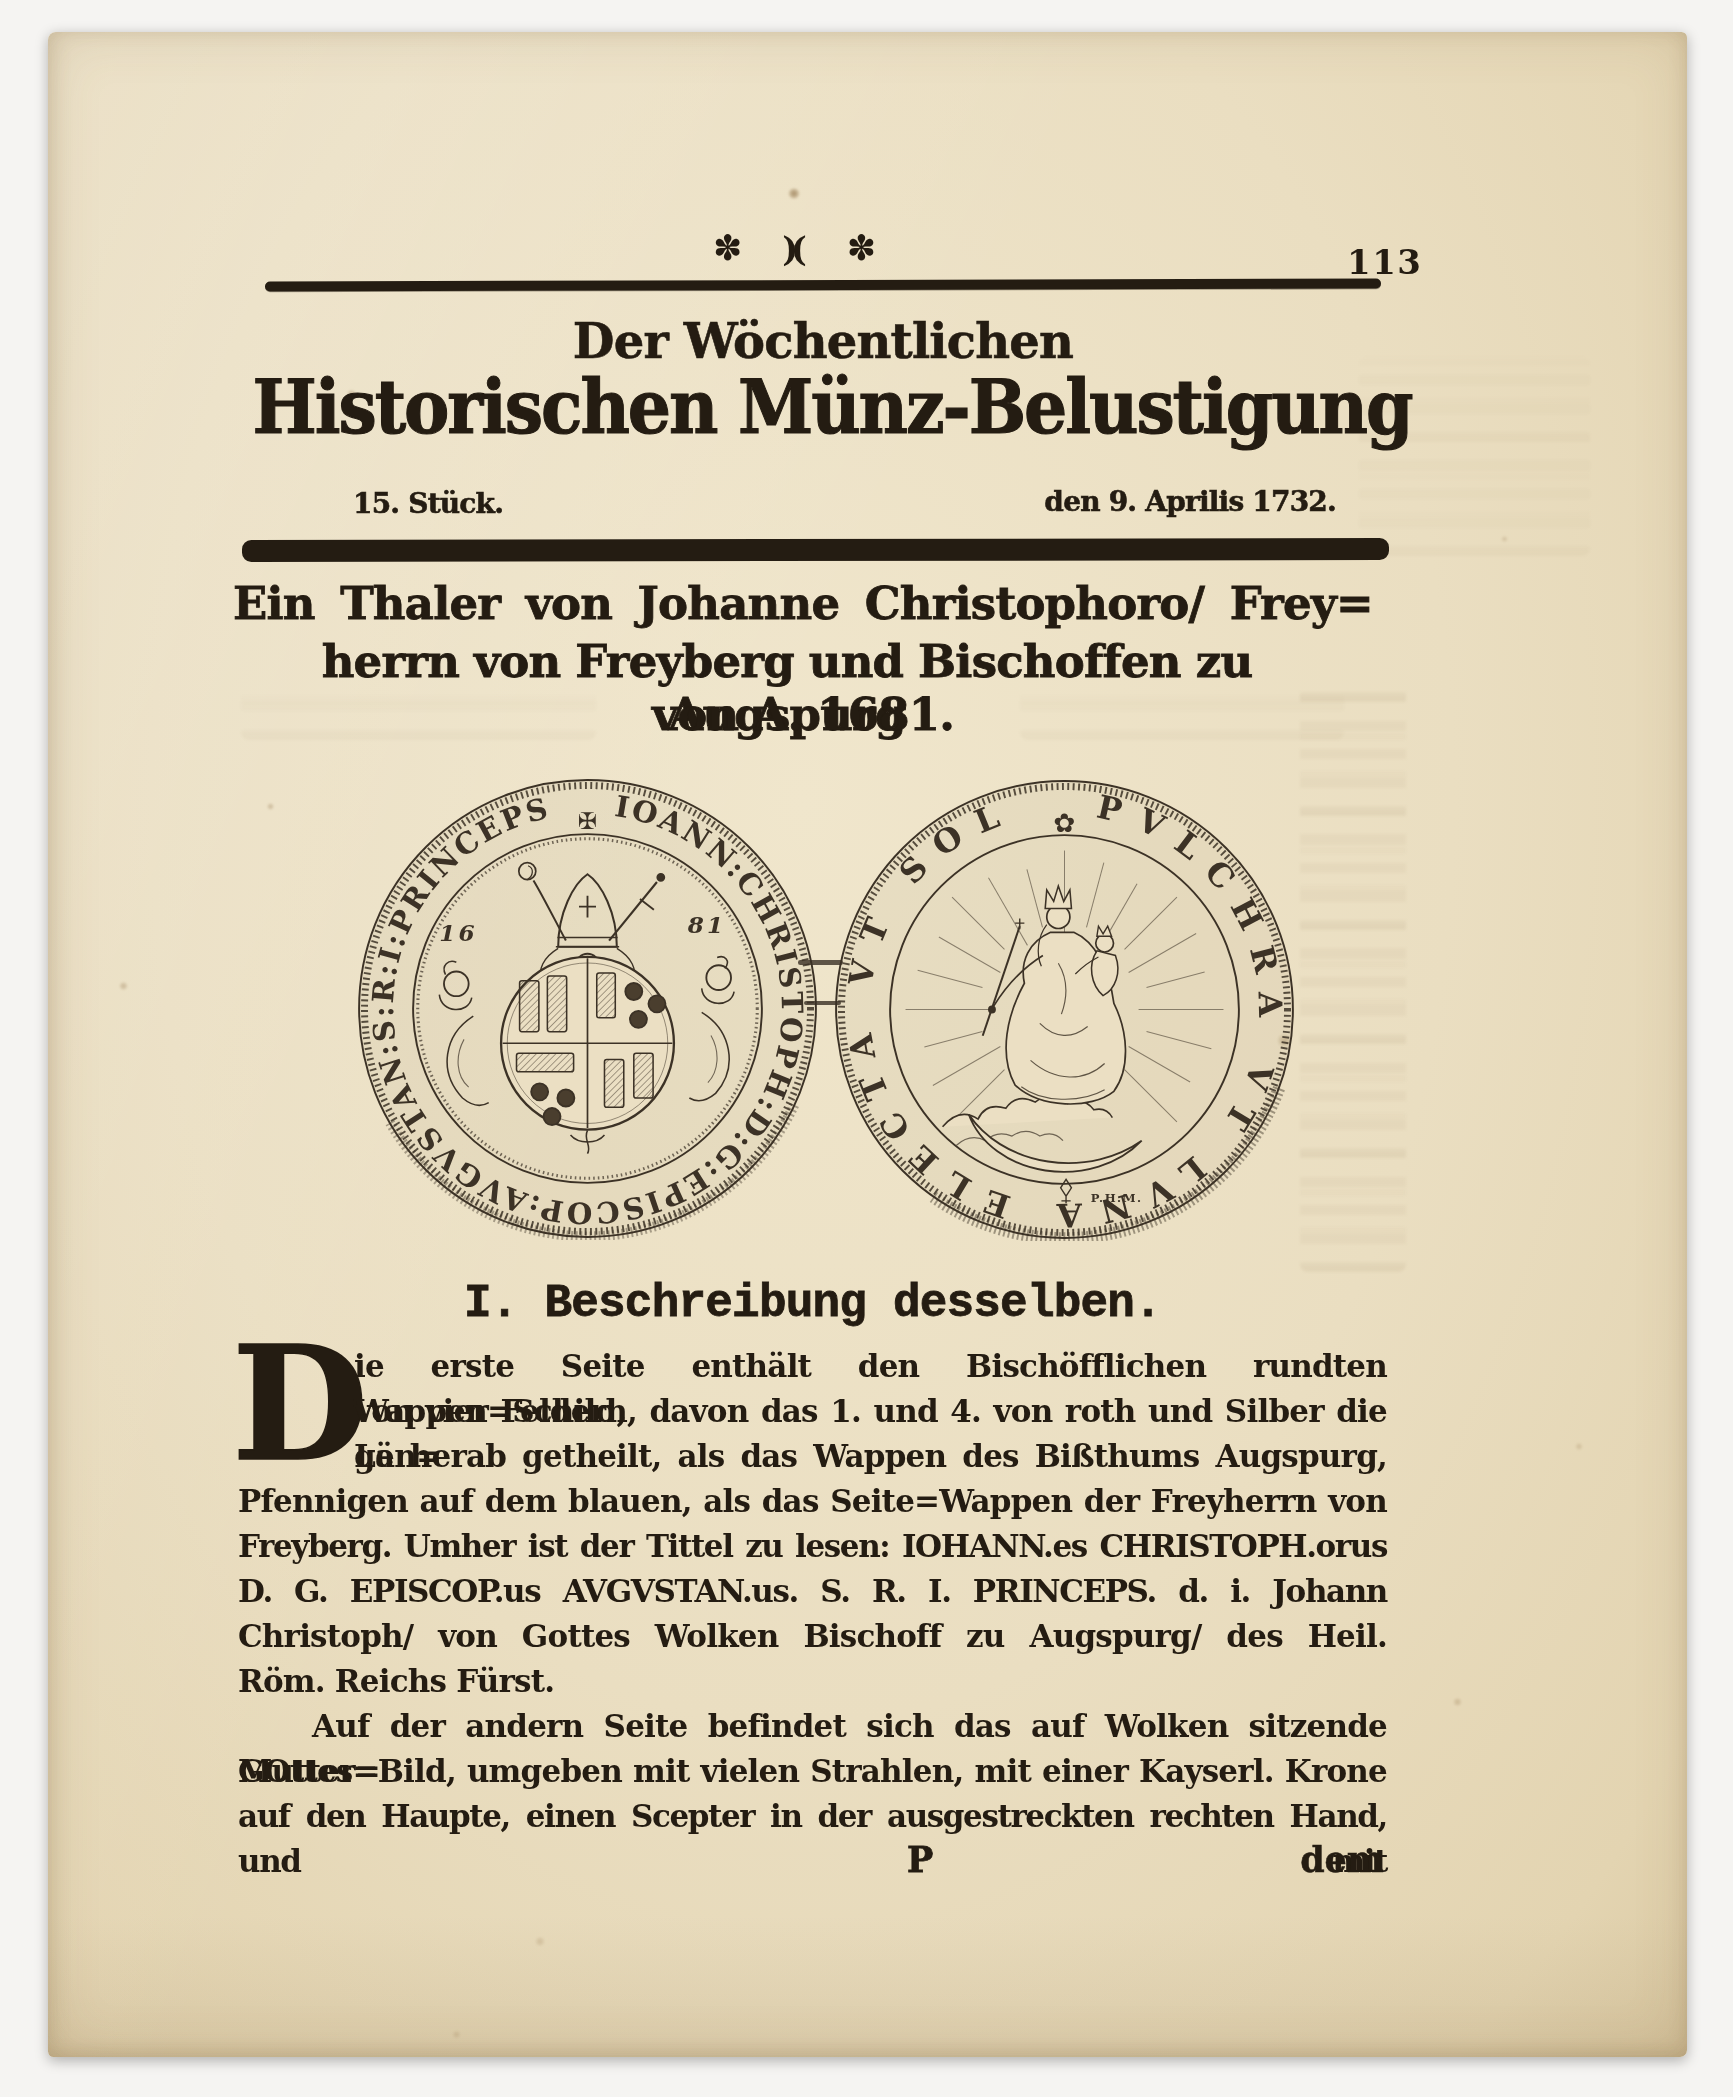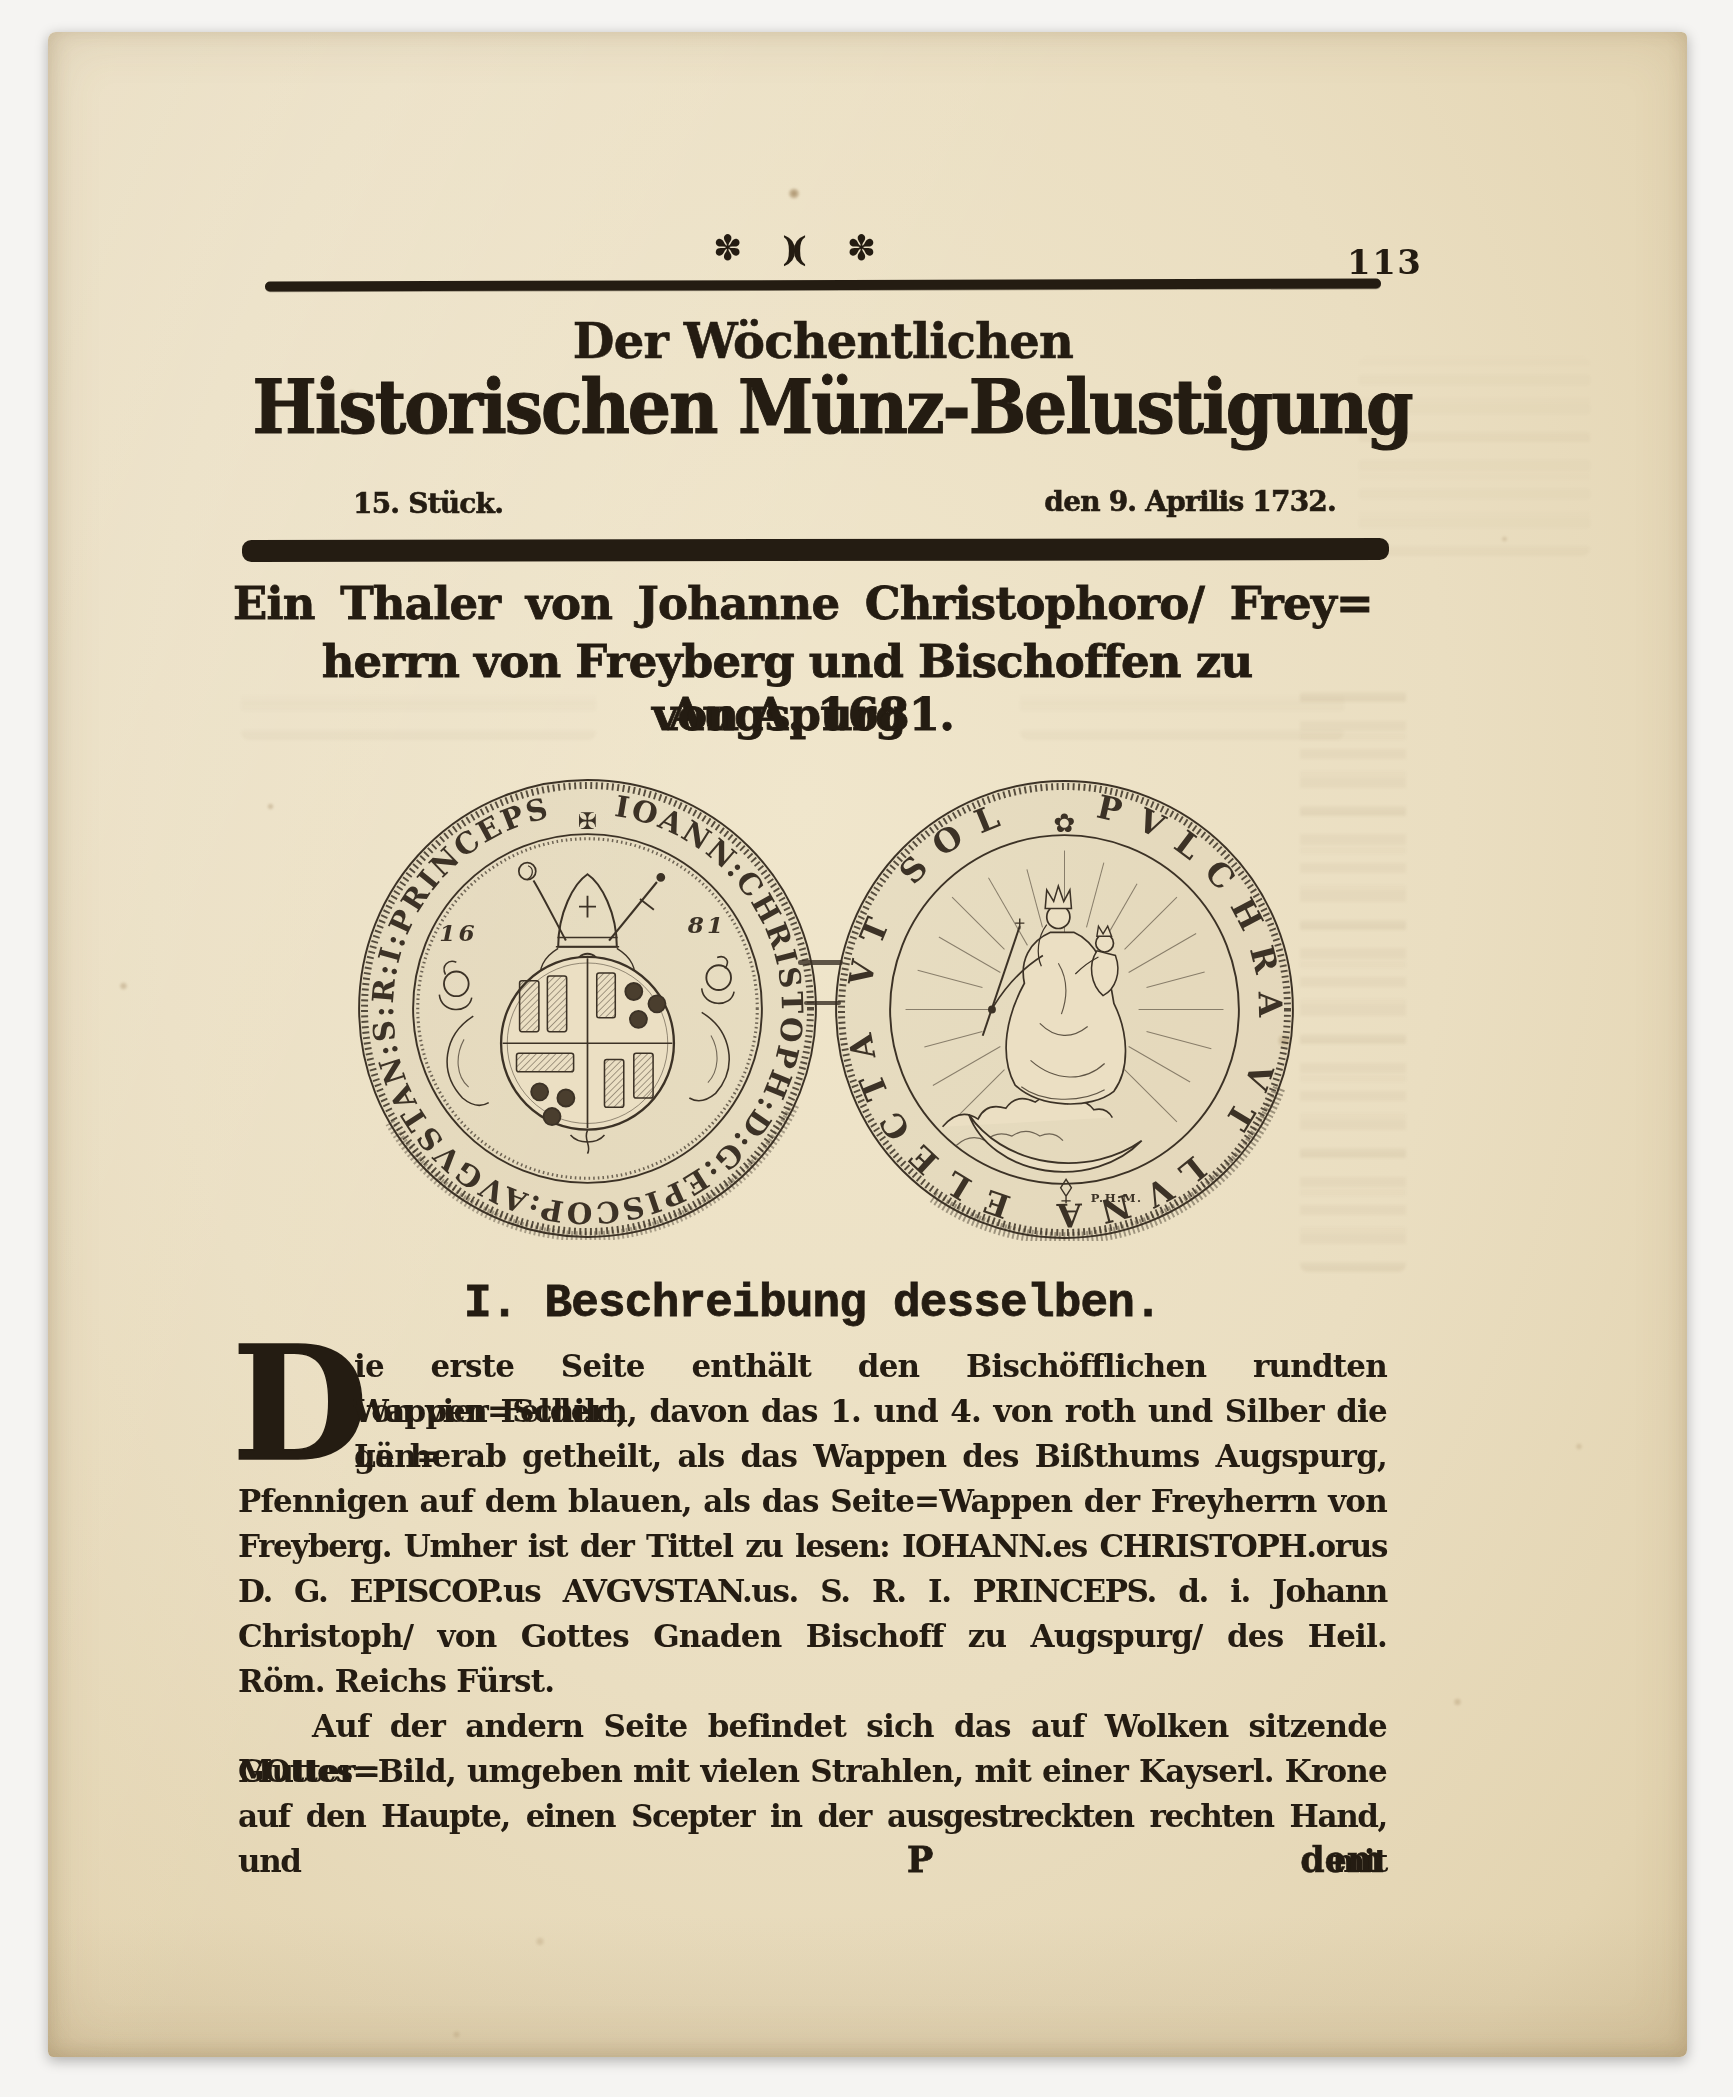--- a/index.html
+++ b/index.html
@@ -238,21 +238,21 @@
   <div class="abs bl sechead ink" style="left:190px;top:1246px;width:1149px;">I. Beschreibung desselben.</div>
 
   <div class="dropcap">D</div>
   <div class="bodyblock">
     <div class="bline ind">ie erste Seite enthält den Bischöfflichen rundten Wappen=Schild,</div>
     <div class="bline ind">von vier Feldern, davon das 1. und 4. von roth und Silber die Län=</div>
     <div class="bline ind">ge herab getheilt, als das Wappen des Bißthums Augspurg,</div>
     <div class="bline">Pfennigen auf dem blauen, als das Seite=Wappen der Freyherrn von</div>
     <div class="bline tight">Freyberg. Umher ist der Tittel zu lesen: IOHANN.es CHRISTOPH.orus</div>
     <div class="bline tight">D. G. EPISCOP.us AVGVSTAN.us. S. R. I. PRINCEPS. d. i. Johann</div>
-    <div class="bline">Christoph/ von Gottes Gnaden Bischoff zu Augspurg/ des Heil.</div>
+    <div class="bline">Christoph/ von Gottes Wolken Bischoff zu Augspurg/ des Heil.</div>
     <div class="bline noj">Röm. Reichs Fürst.</div>
     <div class="bline firstind">Auf der andern Seite befindet sich das auf Wolken sitzende Mutter=</div>
     <div class="bline">GOttes=Bild, umgeben mit vielen Strahlen, mit einer Kayserl. Krone</div>
     <div class="bline tight">auf den Haupte, einen Scepter in der ausgestreckten rechten Hand, und mit</div>
     <div class="catchrow">
       <span class="sig">P</span>
       <span class="cw">dem</span>
     </div>
   </div>
 

